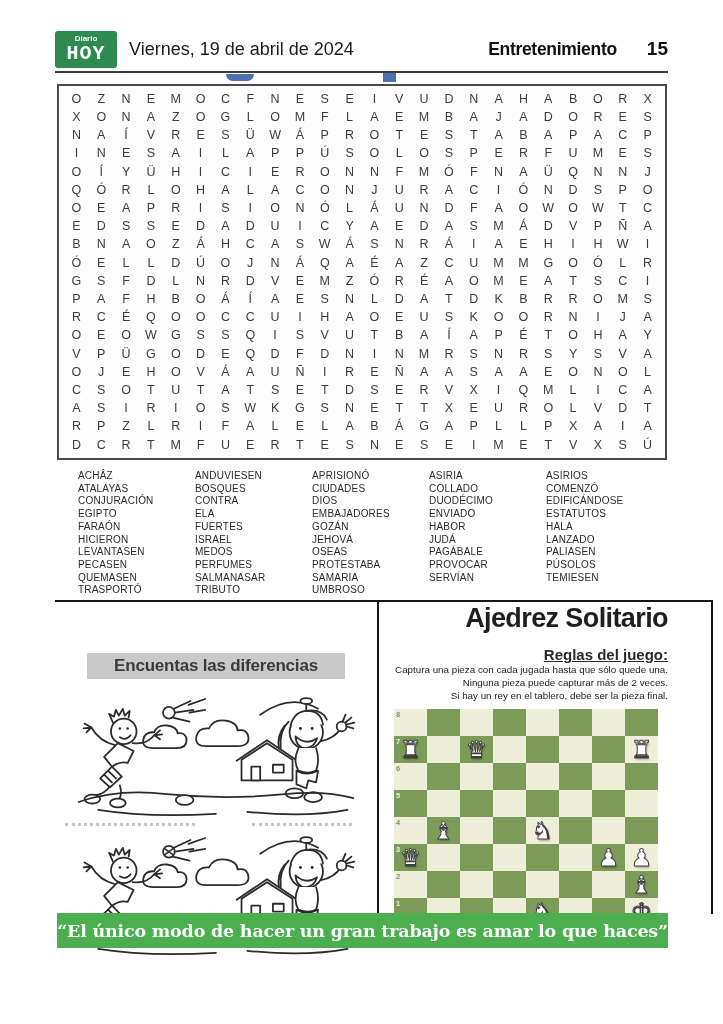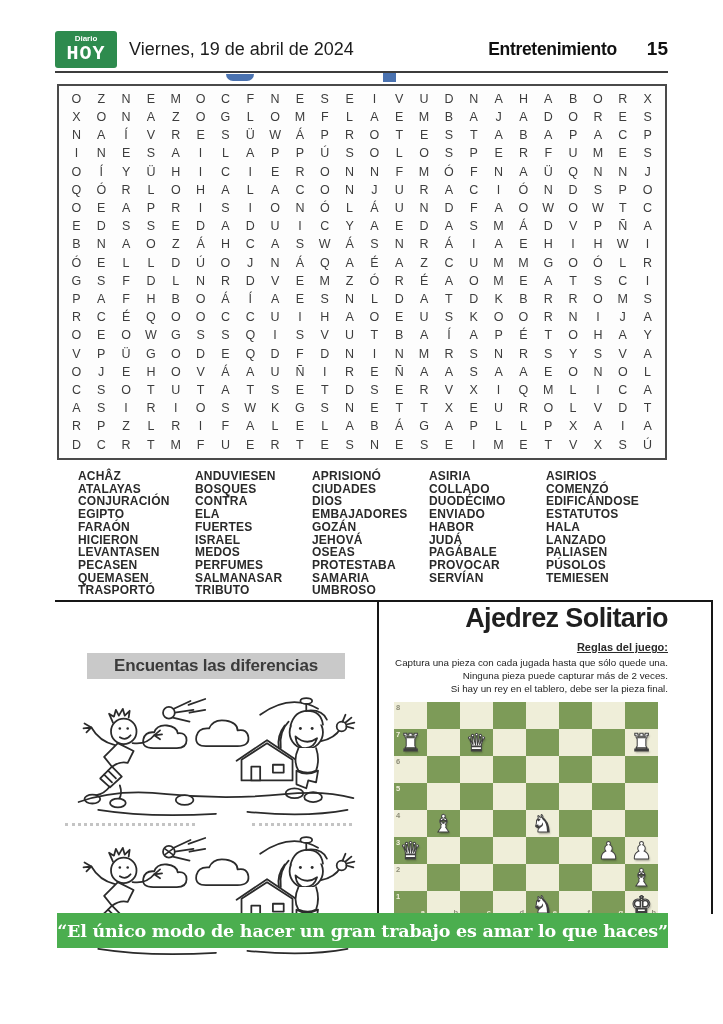--- a/index.html
+++ b/index.html
@@ -25,41 +25,41 @@
   .ws-box{position:absolute;left:57px;top:84px;width:610px;height:376px;border:2px solid #4a4a4a;
           box-sizing:border-box;display:flex;flex-direction:column;justify-content:space-evenly;
           padding:1px 5px;background:#fdfdfd;}
   .ws-row{display:grid;grid-template-columns:repeat(24,1fr);}
   .ws-cell{text-align:center;font-size:12.5px;color:#3d3d3d;line-height:1;}
 
   
   .word-list{position:absolute;left:57px;top:470px;width:612px;height:128px;display:flex;
              padding-left:21px;box-sizing:border-box;}
   .wl-col{width:117px;}
-  .wl-item{font-size:12px;font-weight:bold;color:#2a2a2a;line-height:12.7px;letter-spacing:.2px;}
+  .wl-item{font-size:10px;font-weight:normal;color:#2a2a2a;line-height:12.7px;letter-spacing:.2px;}
 
   
   .divider-h{position:absolute;left:55px;top:600px;width:658px;height:2px;background:#161616;}
   .divider-v{position:absolute;left:377px;top:600px;width:2px;height:314px;background:#161616;}
   .divider-v-right{position:absolute;left:711px;top:600px;width:2px;height:314px;background:#161616;}
 
   
   .diff-section{position:absolute;left:57px;top:606px;width:318px;margin-top:45px;}
   .diff-title{margin:2px auto 0;width:258px;background:#c9c9c9;color:#3b3b3b;font-weight:bold;
               font-size:17px;text-align:center;padding:3px 0;letter-spacing:-.2px;}
   .diff-panel{display:block;width:314px;height:133px;margin:6px auto 0;}
   .panel-rule{border:0;border-top:3px dotted #c4c4c4;position:absolute;margin:0;}
   .pr1{left:8px;top:172px;width:130px;}
   .pr2{left:195px;top:172px;width:100px;}
 
   
   .chess-section{position:absolute;left:384px;top:603px;width:284px;text-align:right;}
   .chess-title{font-size:27px;font-weight:bold;color:#1f1f1f;letter-spacing:-.6px;line-height:30px;}
-  .rules-title{font-size:11px;font-weight:bold;text-decoration:underline;color:#2a2a2a;
-               margin-top:6px;line-height:17px;}
+  .rules-title{font-size:15px;font-weight:bold;text-decoration:underline;color:#2a2a2a;
+               margin-top:13px;line-height:17px;}
   .rule-line{font-size:9.8px;color:#1e1e1e;line-height:13px;}
   .board{margin:7px auto 0;display:grid;grid-template-columns:repeat(8,33px);grid-auto-rows:27px;
          width:264px;}
   .sq{position:relative;}
   .rank-label{position:absolute;top:1px;left:2px;font-size:7.5px;font-weight:bold;color:#8d8d78;}
   .file-label{position:absolute;bottom:1px;right:2px;font-size:7.5px;font-weight:bold;color:#8d8d78;}
   .lbl-on-dark{color:#f2f0dc;}
   .piece{position:absolute;inset:0;display:flex;align-items:center;justify-content:center;
          font-size:24px;color:#ffffff;-webkit-text-stroke:1px #3f3f3f;
          text-shadow:1px 2px 2px rgba(0,0,0,.28);font-family:"DejaVu Sans",sans-serif;}

